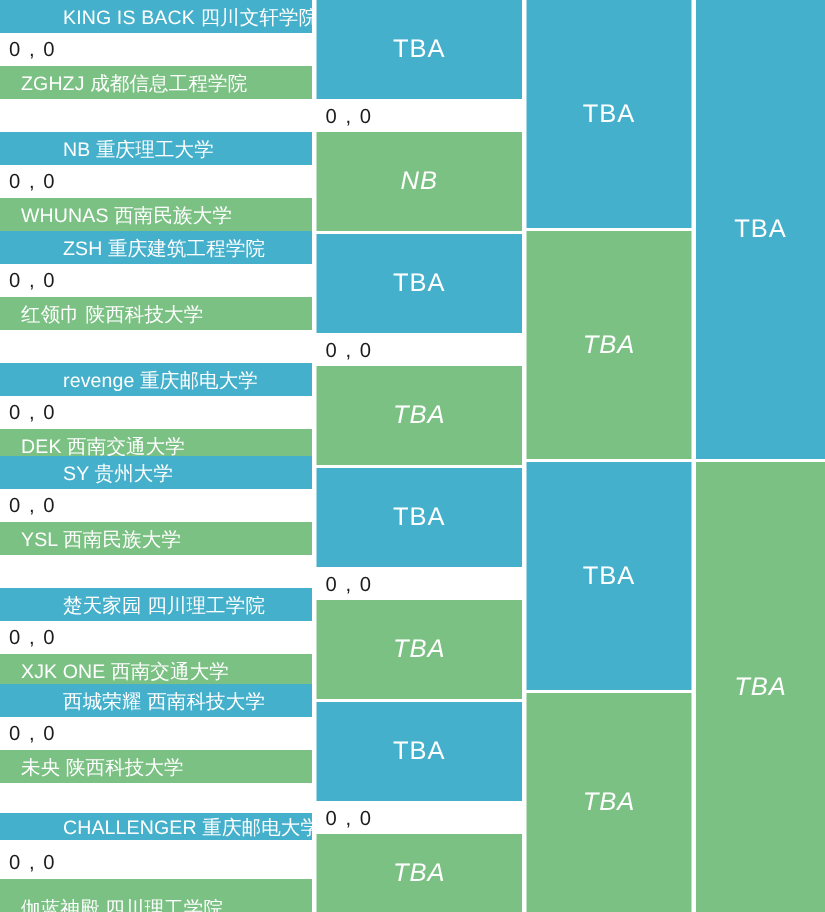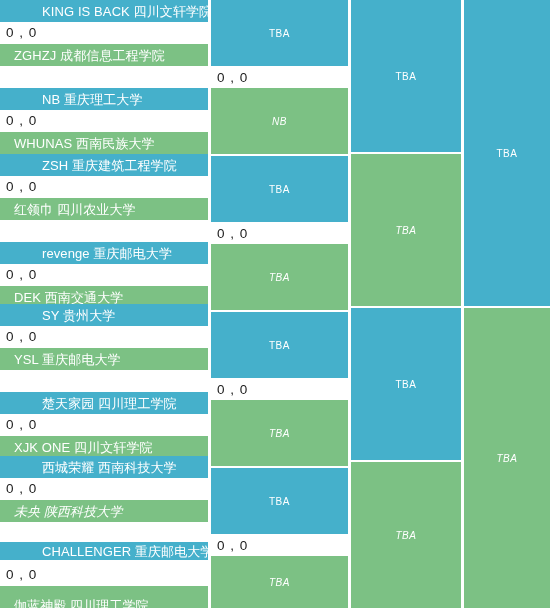--- a/index.html
+++ b/index.html
@@ -45,21 +45,21 @@
   }
 
   
   .bigbox {
     position: absolute;
     left: 0; width: 100%;
     display: flex;
     align-items: center;
     justify-content: center;
     color: #ffffff;
-    font-size: 10px;
+    font-size: 17px;
     letter-spacing: 0.6px;
   }
   .bigbox.blue  { background: #45b0cb; }
   .bigbox.green { background: #7cc184; font-style: italic; }
 
   .midscore {
     position: absolute;
     left: 0; width: 100%;
     background: #ffffff;
     color: #1b1b1b;
@@ -85,45 +85,45 @@
 
     <div class="match" style="top:88px;">
       <div class="slot team blue" style="top:0px;  height:22px;text-align:center;">NB 重庆理工大学</div>
       <div class="slot score" style="top:22px; height:22px;">0 , 0</div>
       <div class="slot team green" style="top:44px; height:22px;">WHUNAS 西南民族大学</div>
     </div>
 
     <div class="match" style="top:154px;">
       <div class="slot team blue" style="top:0px;  height:22px;">ZSH 重庆建筑工程学院</div>
       <div class="slot score" style="top:22px; height:22px;">0 , 0</div>
-      <div class="slot team green" style="top:44px; height:22px;">红领巾 四川农业大学</div>
+      <div class="slot team green" style="top:44px; height:22px;">红领巾 陕西科技大学</div>
     </div>
 
     <div class="match" style="top:242px;">
       <div class="slot team blue" style="top:0px;  height:22px;">revenge 重庆邮电大学</div>
       <div class="slot score" style="top:22px; height:22px;">0 , 0</div>
       <div class="slot team green" style="top:44px; height:22px;">DEK 西南交通大学</div>
     </div>
 
     <div class="match" style="top:304px;">
       <div class="slot team blue" style="top:0px;  height:22px;">SY  贵州大学</div>
       <div class="slot score" style="top:22px; height:22px;">0 , 0</div>
-      <div class="slot team green" style="top:44px; height:22px;">YSL 重庆邮电大学</div>
+      <div class="slot team green" style="top:44px; height:22px;">YSL 西南民族大学</div>
     </div>
 
     <div class="match" style="top:392px;">
       <div class="slot team blue" style="top:0px;  height:22px;">楚天家园 四川理工学院</div>
       <div class="slot score" style="top:22px; height:22px;">0 , 0</div>
-      <div class="slot team green" style="top:44px; height:22px;">XJK ONE 四川文轩学院</div>
+      <div class="slot team green" style="top:44px; height:22px;">XJK ONE 西南交通大学</div>
     </div>
 
     <div class="match" style="top:456px;">
       <div class="slot team blue" style="top:0px;  height:22px;">西城荣耀 西南科技大学</div>
       <div class="slot score" style="top:22px; height:22px;">0 , 0</div>
-      <div class="slot team green" style="top:44px; height:22px;font-style:italic;">未央 陕西科技大学</div>
+      <div class="slot team green" style="top:44px; height:22px;">未央 陕西科技大学</div>
     </div>
 
     <div class="match" style="top:542px;">
       <div class="slot team blue" style="top:0px;  height:18px;text-align:right;">CHALLENGER 重庆邮电大学</div>
       <div class="slot score" style="top:22px; height:22px;">0 , 0</div>
       <div class="slot team green" style="top:44px; height:38px;">伽蓝神殿 四川理工学院</div>
     </div>
 
   </div>
 

